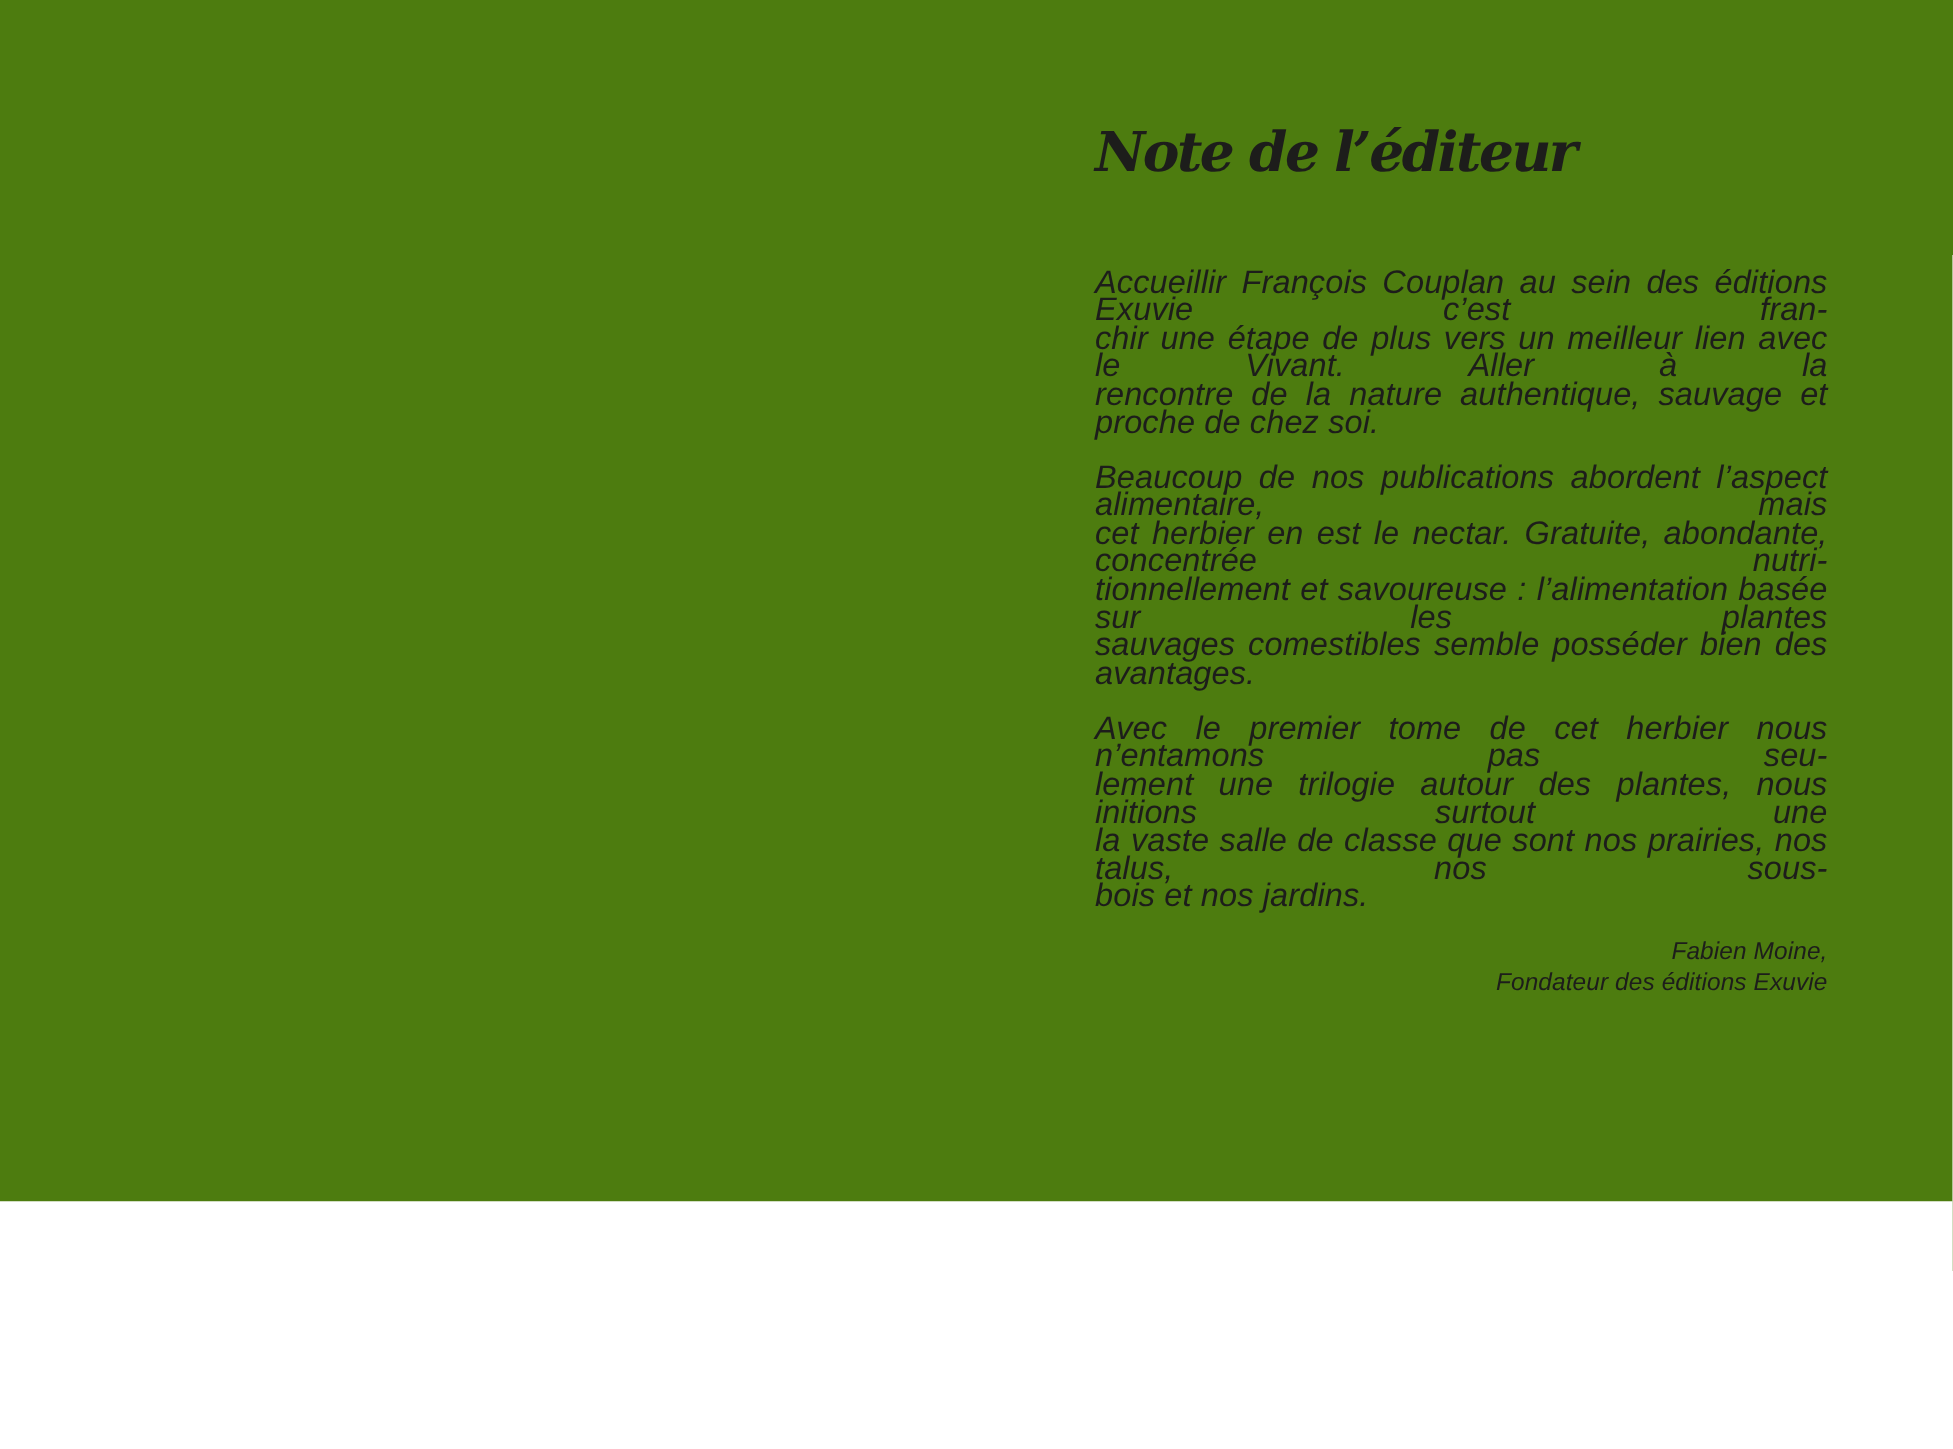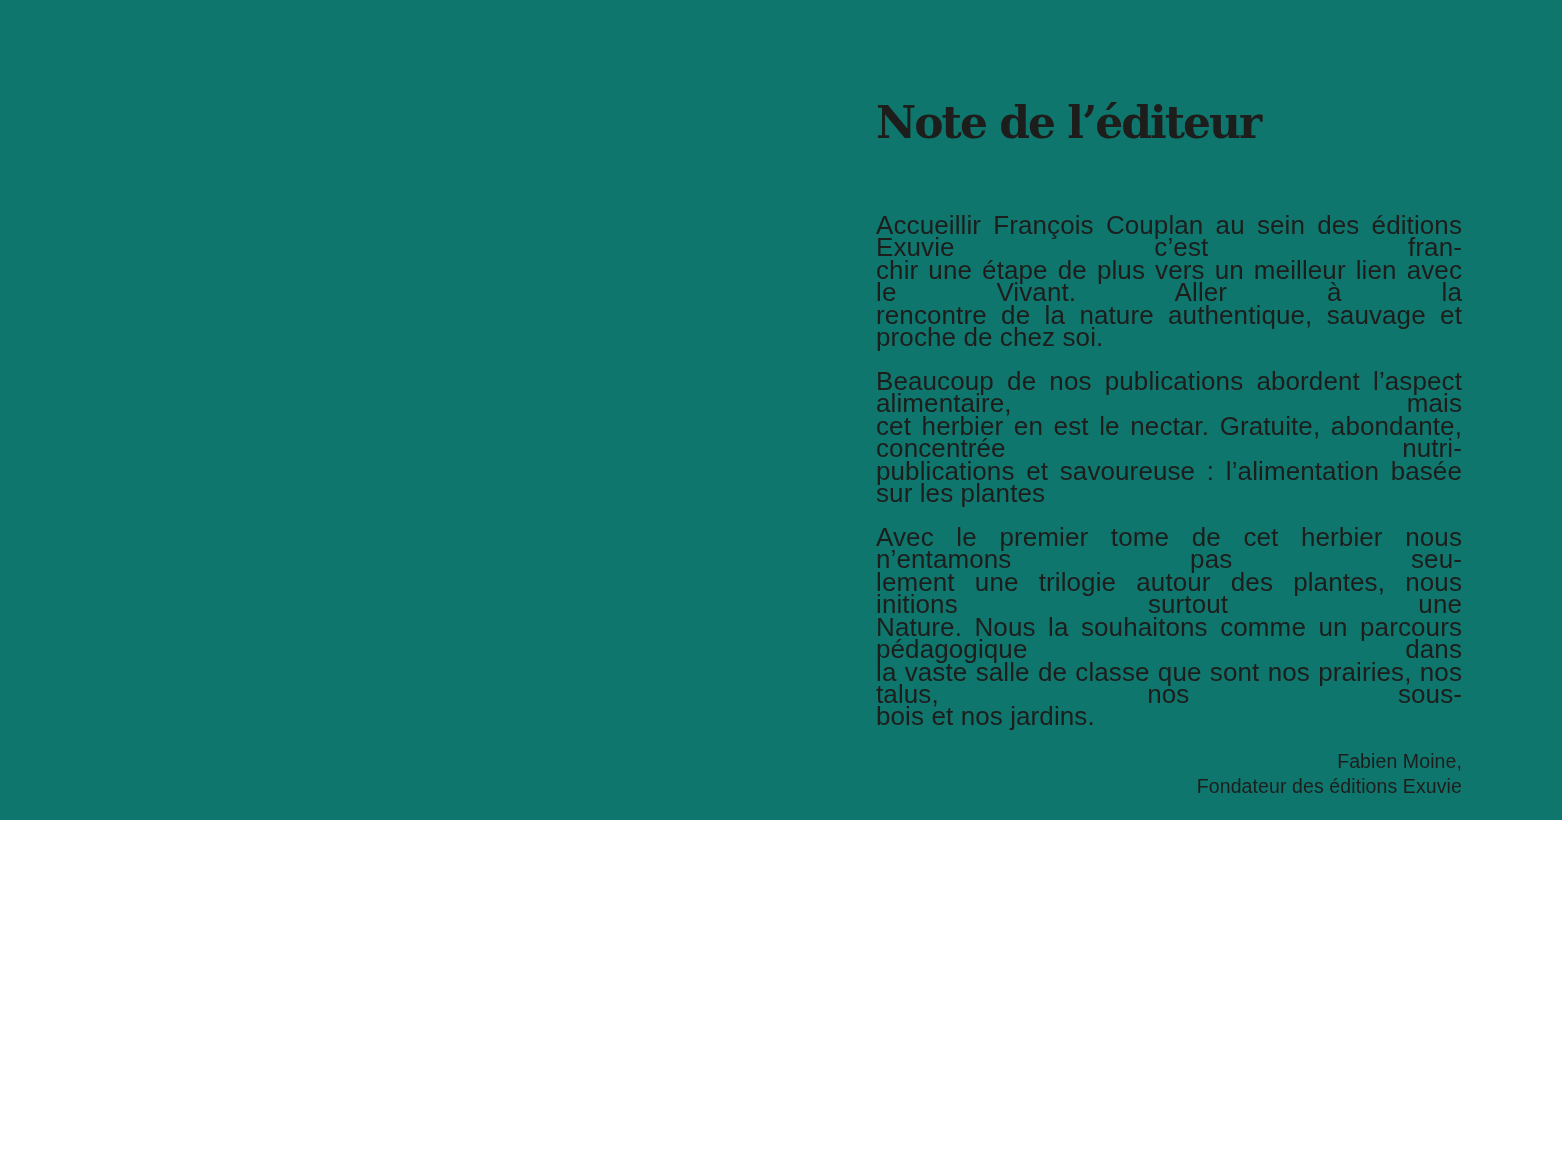--- a/index.html
+++ b/index.html
@@ -6,23 +6,24 @@
   html, body { background: #ffffff; }
   body {
     width: 1562px;
     height: 1159px;
     font-family: "Liberation Sans", sans-serif;
     overflow: hidden;
   }
   .page {
     position: relative;
     width: 1562px;
-    height: 820px;
-    background: #0f766e;
+    height: 961px;
+    background: #4d7c0f;
     overflow: hidden;
+    font-style: italic;
   }
   .content {
     position: absolute;
     left: 876px;
     top: 99px;
     width: 586px;
   }
   .title {
     font-family: "DejaVu Serif", "Liberation Serif", serif;
     font-weight: 700;
@@ -65,26 +66,26 @@
     <h1 class="title">Note de l’éditeur</h1>
     <div class="body">
         <div class="para">
           <div class="line">Accueillir François Couplan au sein des éditions Exuvie c’est fran-</div>
           <div class="line">chir une étape de plus vers un meilleur lien avec le Vivant. Aller à la</div>
           <div class="line">rencontre de la nature authentique, sauvage et proche de chez soi.</div>
         </div>
         <div class="para">
           <div class="line">Beaucoup de nos publications abordent l’aspect alimentaire, mais</div>
           <div class="line">cet herbier en est le nectar. Gratuite, abondante, concentrée nutri-</div>
-          <div class="line">publications et savoureuse : l’alimentation basée sur les plantes</div>
+          <div class="line">tionnellement et savoureuse : l’alimentation basée sur les plantes</div>
+          <div class="line">sauvages comestibles semble posséder bien des avantages.</div>
         </div>
         <div class="para">
           <div class="line">Avec le premier tome de cet herbier nous n’entamons pas seu-</div>
           <div class="line">lement une trilogie autour des plantes, nous initions surtout une</div>
-          <div class="line">Nature. Nous la souhaitons comme un parcours pédagogique dans</div>
           <div class="line">la vaste salle de classe que sont nos prairies, nos talus, nos sous-</div>
           <div class="line">bois et nos jardins.</div>
         </div>
       </div>
     <div class="signature">
         <div class="line">Fabien Moine,</div>
         <div class="line">Fondateur des éditions Exuvie</div>
       </div>
   </div>
 </div>

